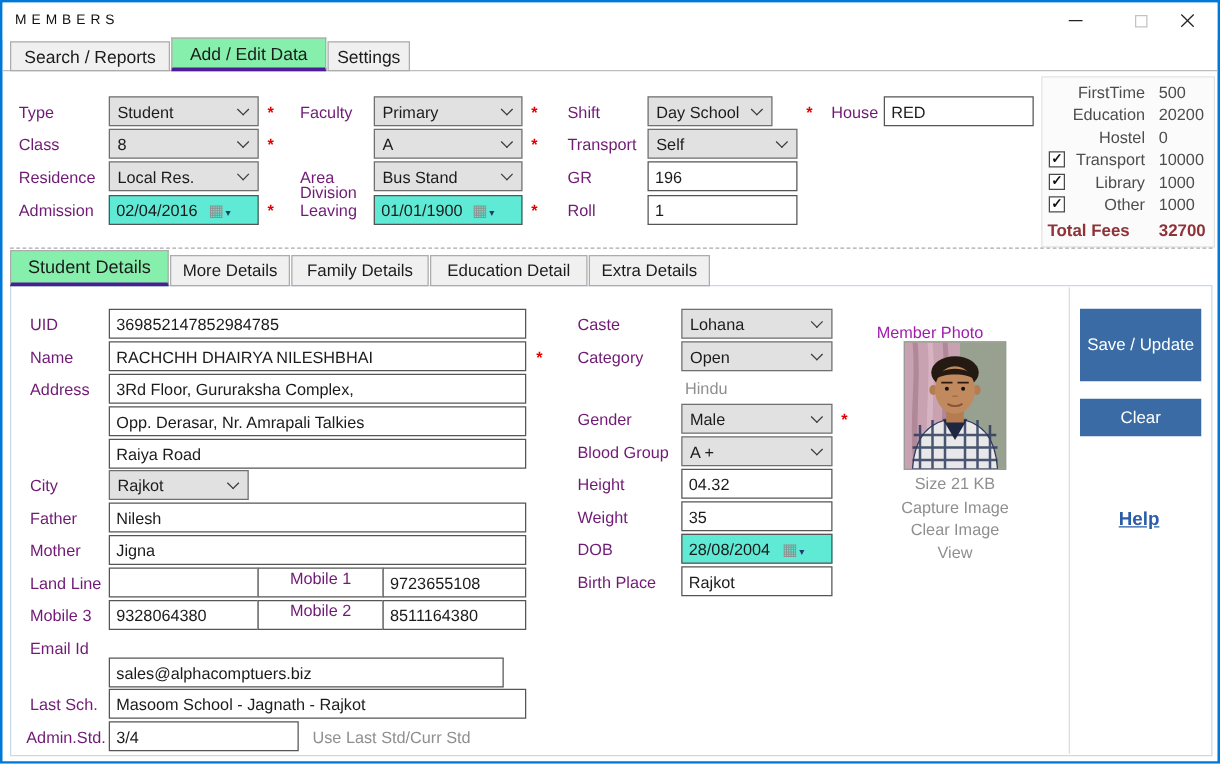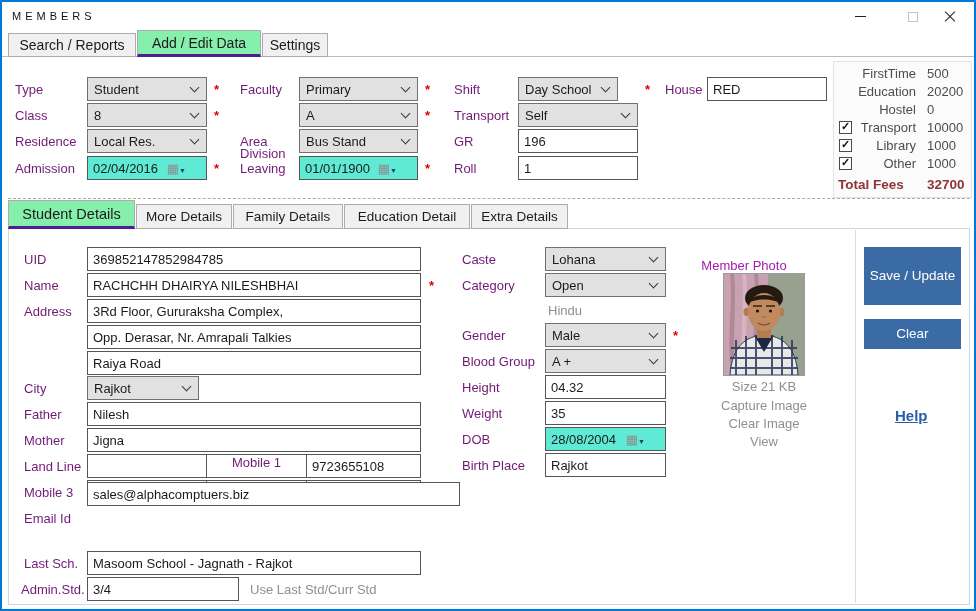--- a/index.html
+++ b/index.html
@@ -253,21 +253,21 @@
   <div class="abs ti" style="left:85px;top:478px;width:120px;">
     <span>9328064380</span>
   </div>
   <div class="abs cell" style="left:204px;top:478px;width:101px;height:24px;">
     <span class="lbl">Mobile 2</span>
   </div>
   <div class="abs ti" style="left:304px;top:478px;width:115px;">
     <span>8511164380</span>
   </div>
   <span class="abs lbl" style="left:22px;top:509px;">Email Id</span>
-  <div class="abs ti" style="left:85px;top:480px;width:373px;">
+  <div class="abs ti" style="left:85px;top:524px;width:316px;">
     <span>sales@alphacomptuers.biz</span>
   </div>
 
   <span class="abs lbl" style="left:22px;top:554px;">Last Sch.</span>
   <div class="abs ti" style="left:85px;top:549px;width:334px;">
     <span>Masoom School - Jagnath - Rajkot</span>
   </div>
   <span class="abs lbl" style="left:19px;top:580px;">Admin.Std.</span>
   <div class="abs ti" style="left:85px;top:575px;width:152px;">
     <span>3/4</span>

